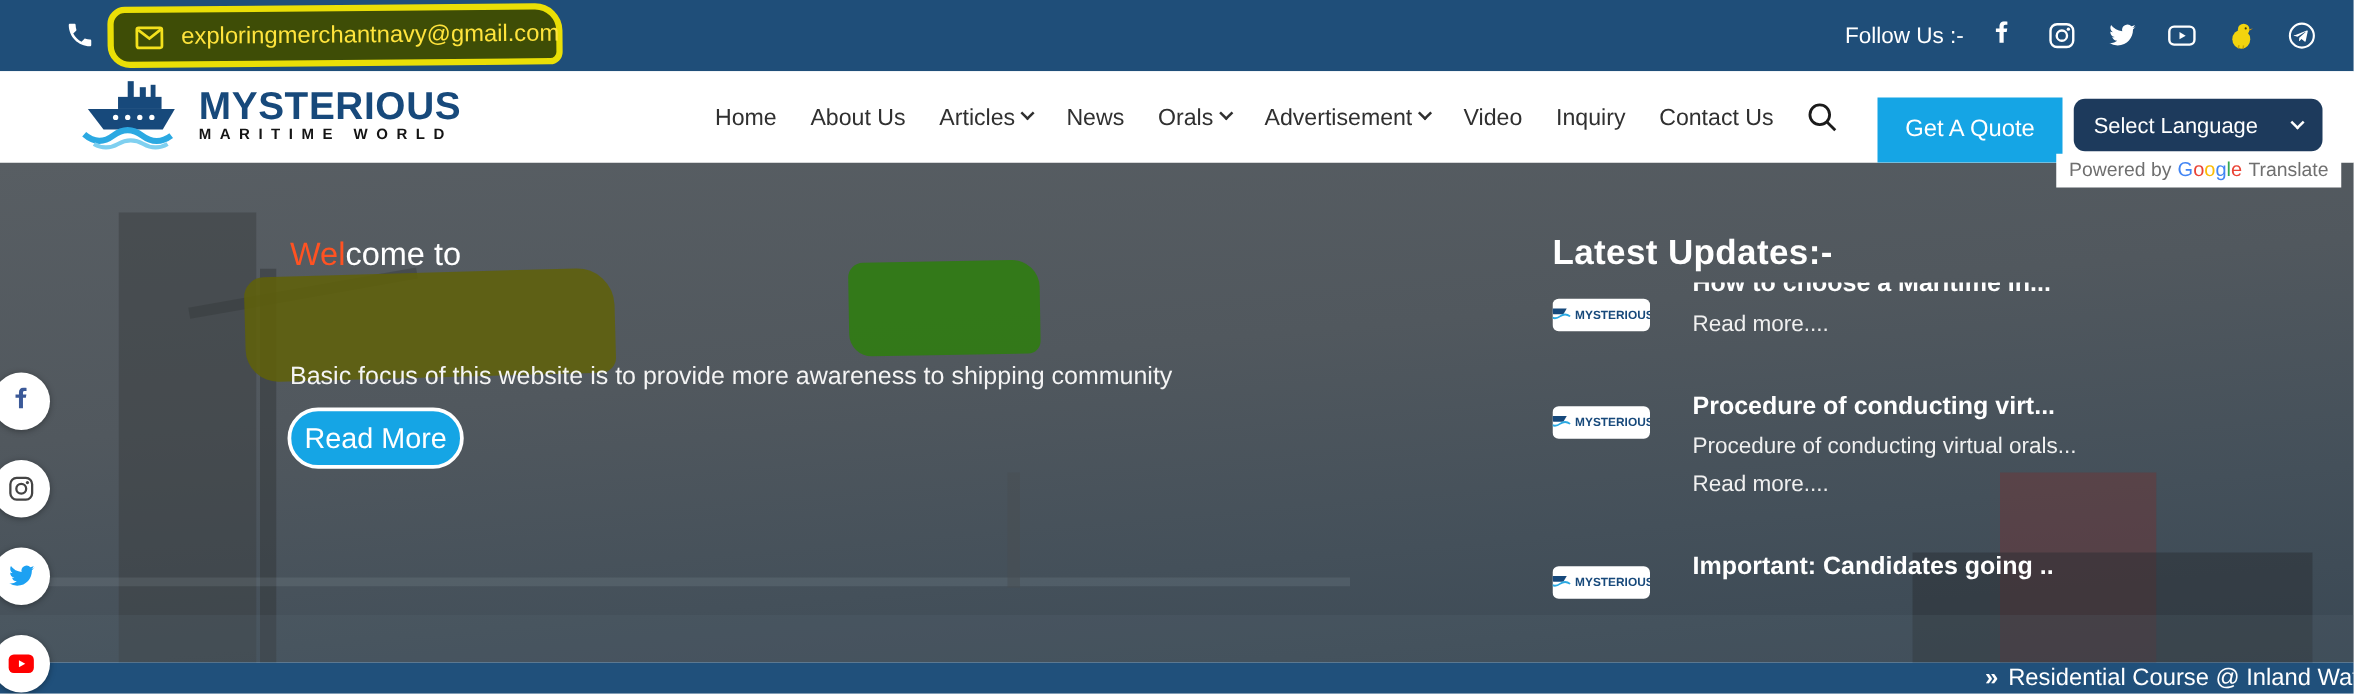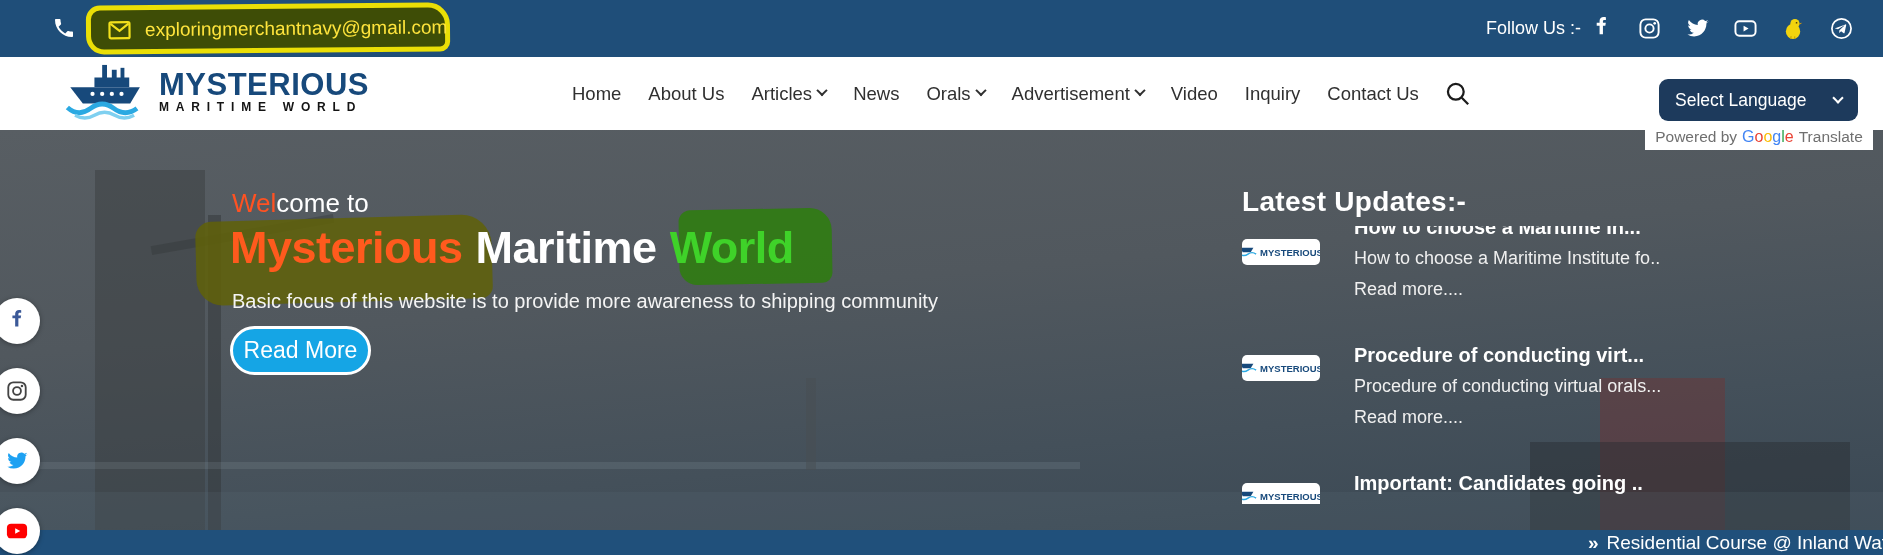--- a/index.html
+++ b/index.html
@@ -10,21 +10,21 @@
     --navy:#1f4e79; --accent:#15a5e5; --navybtn:#1d3a5c;
   }
   
   .topbar { position:absolute; left:0; top:0; width:100%; height:57px; background:var(--navy); }
   .phone { position:absolute; left:52px; top:16px; width:24px; height:24px; color:#fff; cursor:pointer; }
   .email-box { position:absolute; left:86px; top:4px; width:364px; height:49px;
     background:#3e4d06; border:5px solid #eadf06; border-radius:14px 22px 10px 18px;
     transform:rotate(-.5deg); display:flex; align-items:center; padding:0 16px; gap:13px; }
   .email-ic { width:25px; height:22px; color:#f3e11c; flex:none; }
   .email-text { color:#ffe43c; font-size:19px; cursor:pointer; white-space:nowrap; }
-  .topbar-right { position:absolute; right:30px; top:0; height:57px; display:flex; align-items:center; gap:9px; }
+  .topbar-right { position:absolute; right:30px; top:0; height:57px; display:flex; align-items:center; gap:19px; }
   .follow { color:#fff; font-size:18px; }
   .s-icon { width:23px; height:23px; color:#fff; display:flex; align-items:center; justify-content:center; cursor:pointer; }
   .s-icon svg { width:100%; height:100%; }
   
   .navbar { position:absolute; left:0; top:57px; width:100%; height:73px; background:#fff; z-index:5; }
   .brand { position:absolute; left:62px; top:6px; display:flex; align-items:center; gap:7px; cursor:pointer; }
   .brand-logo { width:90px; height:58px; }
   .brand-t1 { font-size:31px; font-weight:800; color:#17497b; letter-spacing:.5px; line-height:31px; }
   .brand-t2 { font-size:12px; color:#141414; letter-spacing:6.8px; font-weight:700; line-height:15px; }
   .menu { position:absolute; left:572px; top:0; height:73px; display:flex; align-items:center; gap:27px; }
@@ -207,20 +207,21 @@
         <span>Inquiry</span>
       </div>
       <div class="menu-item">
         <span>Contact Us</span>
       </div>
     </div>
   <span class="search"><svg viewBox="0 0 24 24" width="100%" height="100%">
         <circle cx="10.5" cy="10.5" r="7" fill="none" stroke="currentColor" stroke-width="2"></circle>
         <path d="M15.8 15.8L21.5 21.5" stroke="currentColor" stroke-width="2"></path>
       </svg></span>
+  <div class="quote-btn">Get A Quote</div>
   <div class="lang-btn">
     <span>Select Language</span>
     <span class="lang-chev"></span>
   </div>
 </div>
 <div class="powered">
   <span>Powered by</span>
   <span class="g-word" id="gword"><span style="color: rgb(66, 133, 244);">G</span><span style="color: rgb(234, 67, 53);">o</span><span style="color: rgb(251, 188, 5);">o</span><span style="color: rgb(66, 133, 244);">g</span><span style="color: rgb(52, 168, 83);">l</span><span style="color: rgb(234, 67, 53);">e</span></span>
   <span>Translate</span>
 </div>
@@ -234,38 +235,36 @@
       <div class="dec dec-pylon"></div>
       <div class="dec dec-red"></div>
     <div class="dec dec-hull"></div>
       <div class="dec dec-water"></div>
   </div>
   <div class="hl-olive"></div>
   <div class="hl-green"></div>
   <div class="welcome">
     <span class="acc">Wel</span><span>come to</span>
   </div>
-  <div class="headline" id="headline"><span style="color: rgb(255, 90, 29);">Mysterious</span><span style="color: rgb(255, 255, 255);">Maritime</span><span style="color: rgb(63, 210, 41);">World</span></div>
   <div class="subtitle">Basic focus of this website is to provide more awareness to shipping community</div>
   <div class="read-more">Read More</div>
 
   <div class="updates">
     <div class="up-heading">Latest Updates:-</div>
     <div class="up-list" id="upList">
         <div class="up-item">
           <div class="up-thumb">
             <span><svg viewBox="0 0 20 14">
                 <path d="M2 4h14l-3 5H4z" fill="#17497b"></path>
                 <path d="M1 11c3 2.2 6 2.2 9 0s6-2.2 9 0" stroke="#2ba9e2" stroke-width="1.6" fill="none"></path>
               </svg></span>
             <span class="tlabel">MYSTERIOUS</span>
           </div>
           <div>
             <div class="up-title">How to choose a Maritime In...</div>
-            <div class="up-desc">How to choose a Maritime Institute fo..</div>
             <div class="up-more">Read more....</div>
           </div>
         </div>
         <div class="up-item">
           <div class="up-thumb">
             <span><svg viewBox="0 0 20 14">
                 <path d="M2 4h14l-3 5H4z" fill="#17497b"></path>
                 <path d="M1 11c3 2.2 6 2.2 9 0s6-2.2 9 0" stroke="#2ba9e2" stroke-width="1.6" fill="none"></path>
               </svg></span>
             <span class="tlabel">MYSTERIOUS</span>

